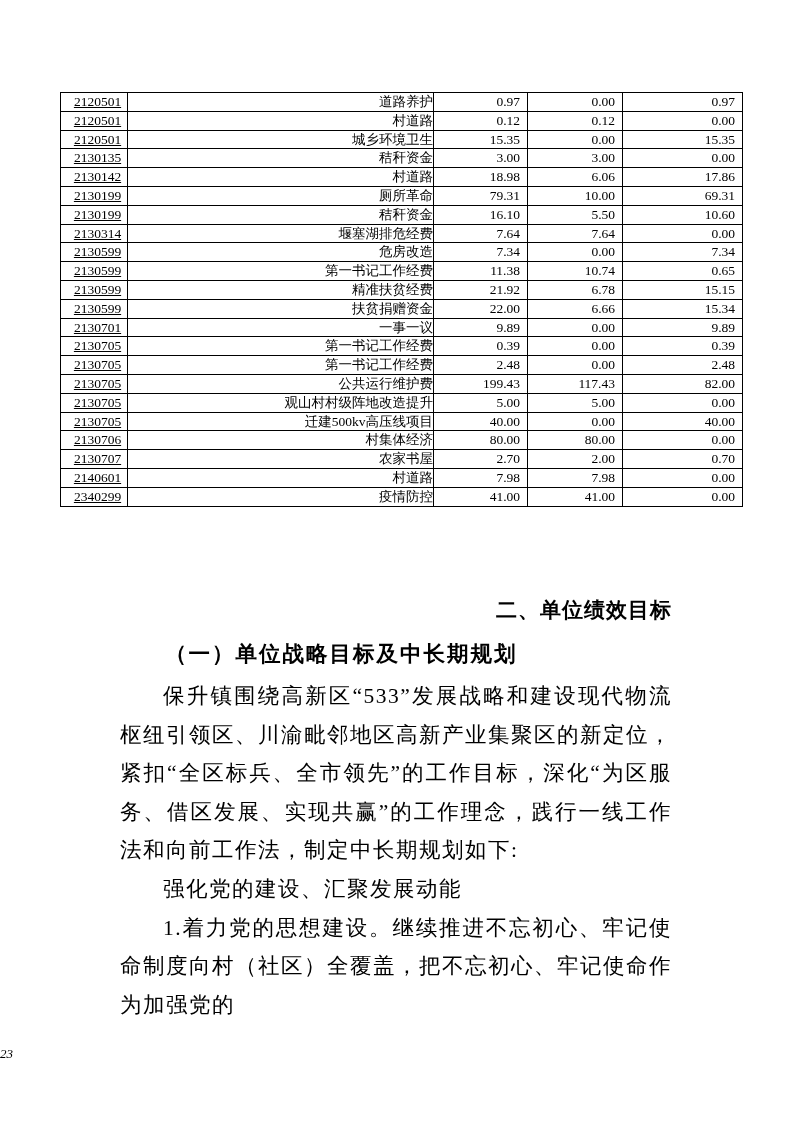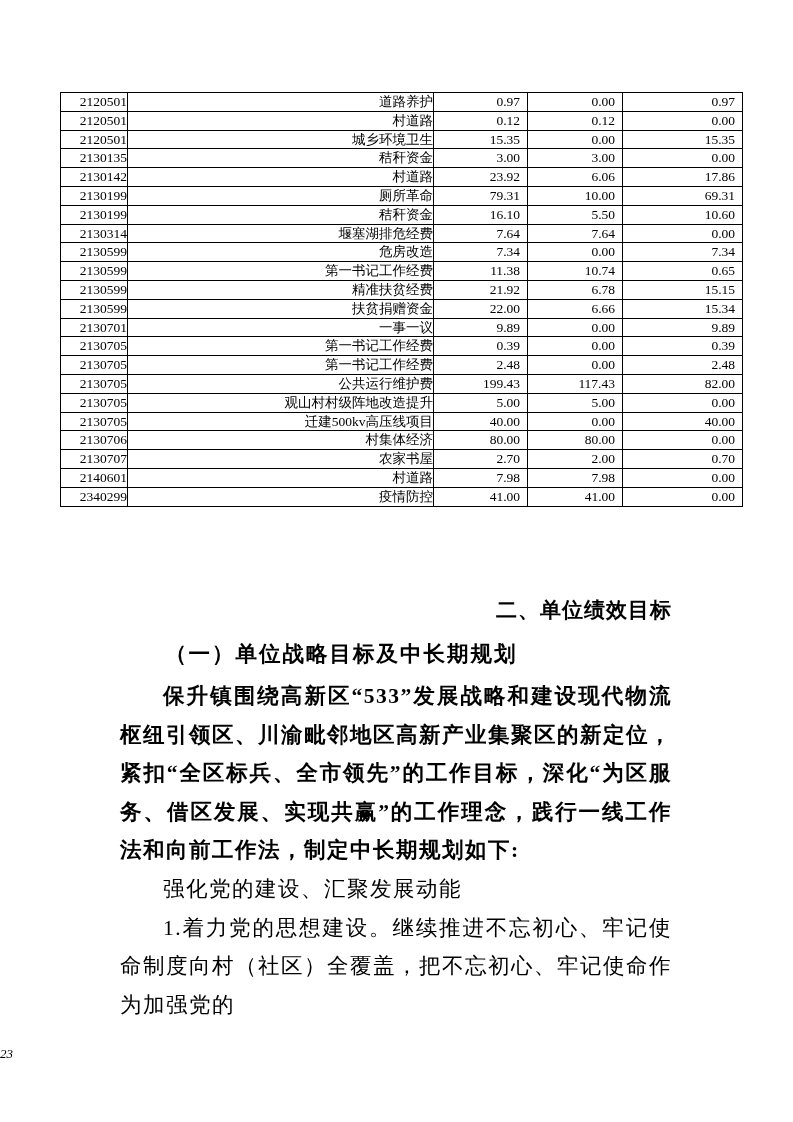--- a/index.html
+++ b/index.html
@@ -25,21 +25,21 @@
   }
   table.budget-table td {
     border:1px solid #000;
     height:17.8px;
     padding:0;
     overflow:hidden;
     white-space:nowrap;
     vertical-align:middle;
     line-height:17.8px;
   }
-  table.budget-table td:nth-child(1) { padding-left:7px;  text-align:right; }
+  table.budget-table td:nth-child(1) { padding-left:7px;  text-align:center;text-decoration:underline; }
   table.budget-table td:nth-child(2) { padding-left:10px; text-align:right; }
   table.budget-table td:nth-child(3),
   table.budget-table td:nth-child(4),
   table.budget-table td:nth-child(5) { padding-right:7px; text-align:right; }
 
   
   .content {
     position:absolute;
     left:120px; top:560px;
     width:552px;
@@ -62,21 +62,21 @@
     letter-spacing:2px;
   }
   .body-para {
     margin:0;
     font-size:21.5px;
     line-height:38.6px;
     text-align:justify;
     text-justify:inter-ideograph;
     letter-spacing:1.5px;
   }
-  .body-para.first { padding-top:9px;font-weight:bold; }
+  .body-para.first { padding-top:9px; }
   .indent { text-indent:2em; }
 
   .page-number {
     position:absolute;
     top:1046px; left:0;
     width:100%;
     font-size:13px;
     font-family:"Liberation Serif","DejaVu Serif",serif;
     font-style:italic;
   }
@@ -119,21 +119,21 @@
         <tr>
           <td>2130135</td>
           <td>秸秆资金</td>
           <td>3.00</td>
           <td>3.00</td>
           <td>0.00</td>
         </tr>
         <tr>
           <td>2130142</td>
           <td>村道路</td>
-          <td>23.92</td>
+          <td>18.98</td>
           <td>6.06</td>
           <td>17.86</td>
         </tr>
         <tr>
           <td>2130199</td>
           <td>厕所革命</td>
           <td>79.31</td>
           <td>10.00</td>
           <td>69.31</td>
         </tr>

